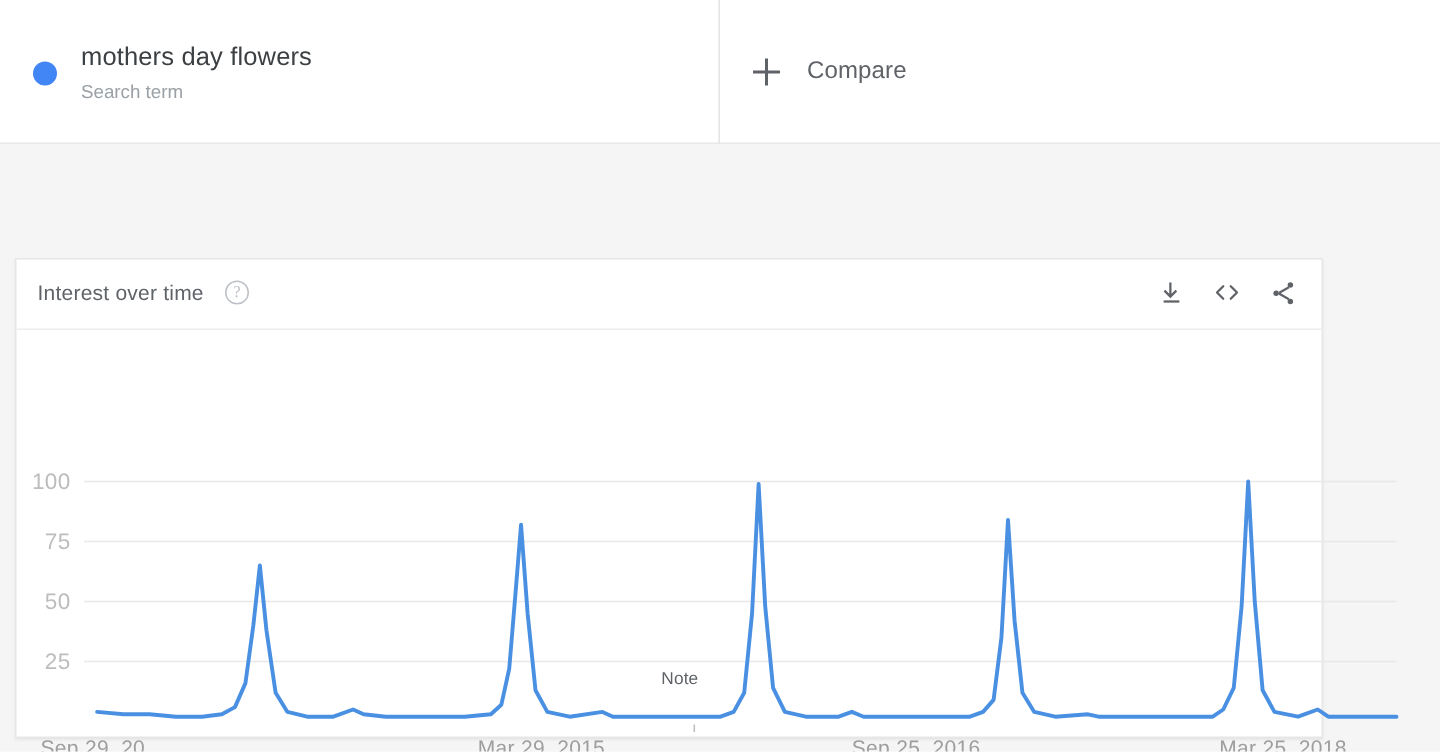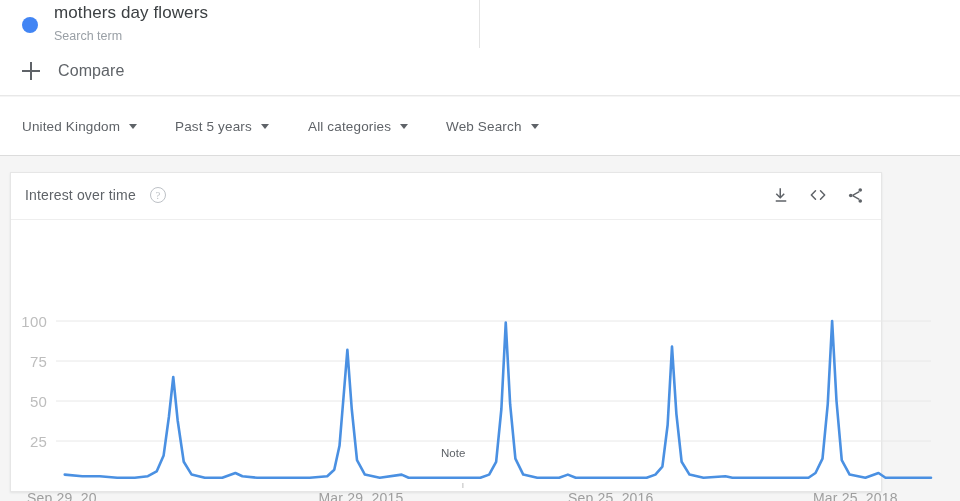--- a/index.html
+++ b/index.html
@@ -11,21 +11,20 @@
     overflow: hidden;
   }
   #root { position: relative; width: 960px; height: 501px; }
 
   
   .topbar {
     position: absolute; left: 0; top: 0; width: 960px; height: 96px;
     background: #ffffff;
     border-bottom: 1px solid #e8e8e8;
     display: flex;
-    flex-direction: column;
   }
   .term-panel {
     position: relative;
     width: 480px; height: 96px;
     display: flex; align-items: center;
     padding-left: 22px;
     border-right: 1px solid #e4e4e4;
   }
   .term-dot {
     width: 16px; height: 16px; border-radius: 50%;
@@ -147,38 +146,20 @@
       </div>
     </div>
     <div class="compare-panel">
       <div class="compare-btn">
         <span class="plus-icon"></span>
         <span class="compare-label">Compare</span>
       </div>
     </div>
   </div>
 
-  <div class="filterbar">
-    <div class="filter f1">
-      <span>United Kingdom</span>
-      <span class="caret"></span>
-    </div>
-    <div class="filter f2">
-      <span>Past 5 years</span>
-      <span class="caret"></span>
-    </div>
-    <div class="filter f3">
-      <span>All categories</span>
-      <span class="caret"></span>
-    </div>
-    <div class="filter f4">
-      <span>Web Search</span>
-      <span class="caret"></span>
-    </div>
-  </div>
 
   <div class="card">
     <div class="card-head">
       <div class="card-title">Interest over time</div>
       <div class="help-icon">?</div>
       <div class="card-actions">
         <svg class="act" width="18" height="18" viewBox="0 0 24 24" fill="#5f6368">
           <path d="M12 3v10.2l3.6-3.6 1.4 1.4L11 17 5 11l1.4-1.4 3.6 3.6V3h2z"></path>
           <rect x="5" y="19" width="14" height="2"></rect>
         </svg>

